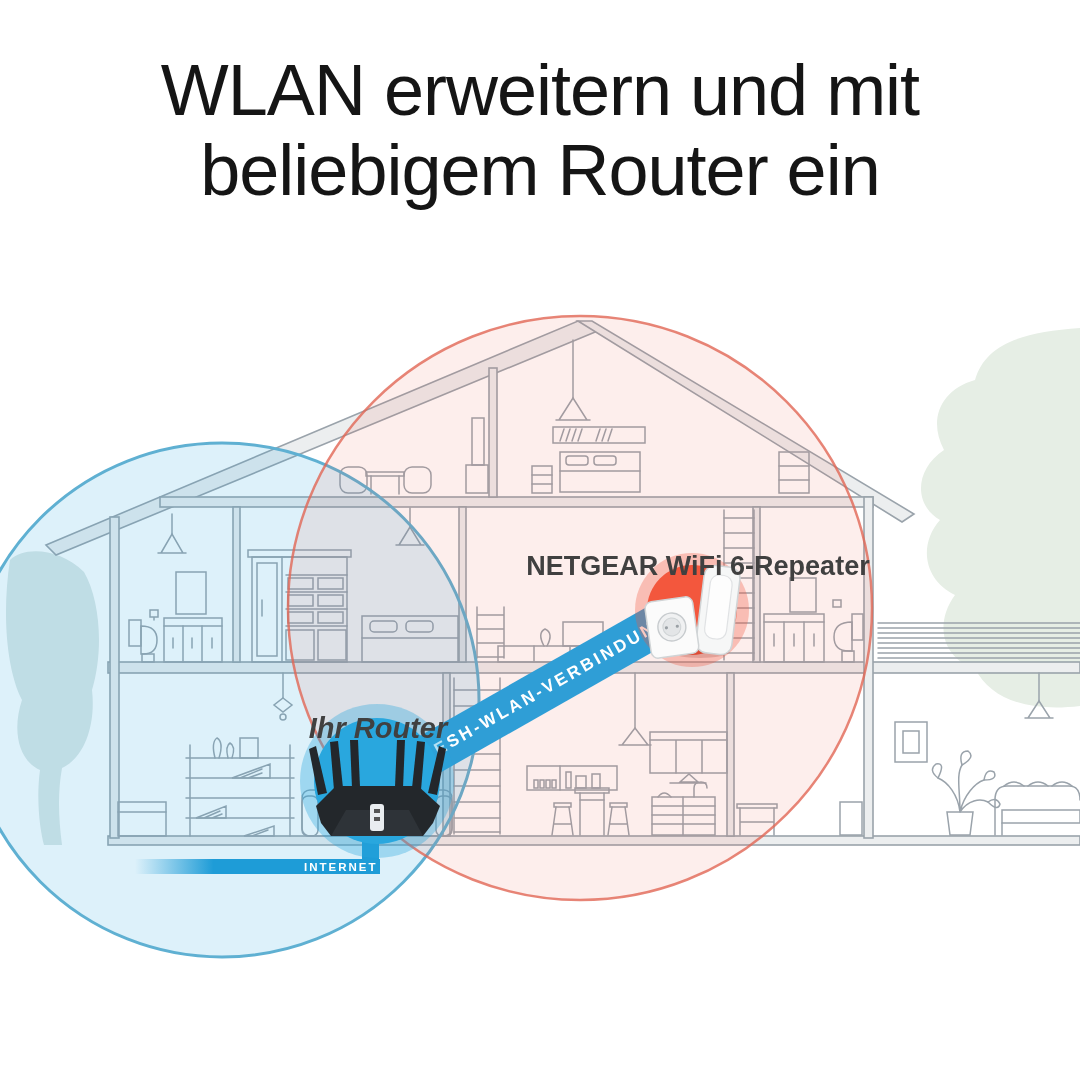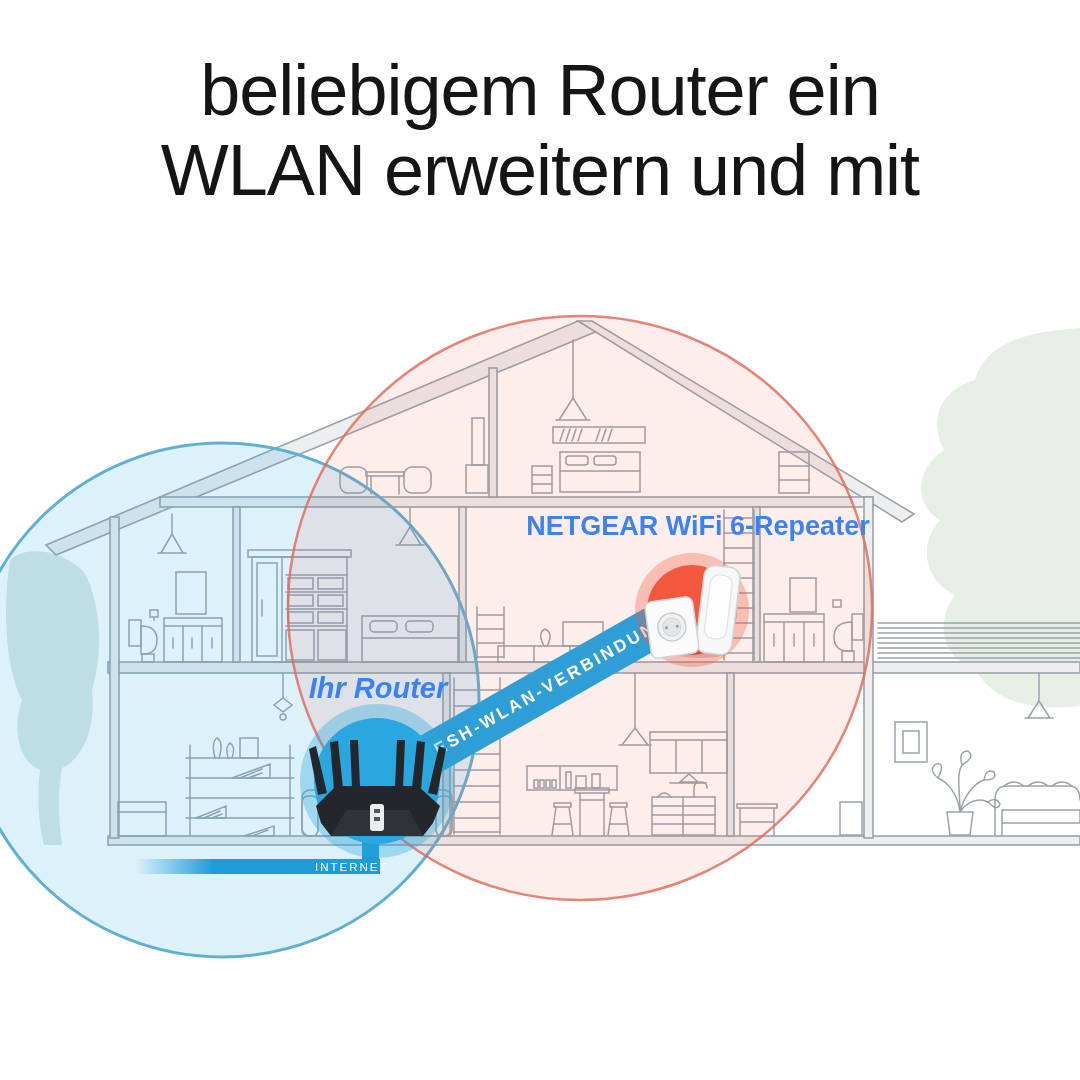--- a/index.html
+++ b/index.html
@@ -12,28 +12,29 @@
     text-align:center;color:#151515;font-weight:300;
     font-size:72px;line-height:80px;letter-spacing:-1px;
   }
   .ribbon{
     position:absolute;left:378px;top:668px;width:334px;height:42px;z-index:2;
     background:#2f9ed6;transform:rotate(-29.6deg);
     display:flex;align-items:center;justify-content:center;
     color:#ffffff;font-weight:700;font-size:17px;letter-spacing:3px;white-space:nowrap;
   }
   .device-label{
-    position:absolute;z-index:4;color:#3b82f6;font-weight:700;white-space:nowrap;
+    position:absolute;z-index:4;color:#404040;font-weight:700;white-space:nowrap;
     transform:translateX(-50%);
+    margin-top:40px;
   }
   .router-label{left:378px;top:672px;font-size:29px;font-style:italic;}
   .repeater-label{left:698px;top:511px;font-size:27px;}
   .internet-label{
-    position:absolute;left:315px;top:861px;z-index:4;color:#fff;
-    font-weight:400;font-size:11.5px;letter-spacing:2px;white-space:nowrap;
+    position:absolute;left:304px;top:861px;z-index:4;color:#fff;
+    font-weight:700;font-size:11.5px;letter-spacing:2px;white-space:nowrap;
   }
 </style>
 </head>
 <body>
 
 <div class="stage">
 
   <svg class="layer-base" width="1080" height="1080" viewBox="0 0 1080 1080">
 
     <g>
@@ -352,22 +353,22 @@
           <circle cx="672" cy="627" r="14" fill="#f0f1f2" stroke="#c7cbce" stroke-width="1.4"></circle>
           <circle cx="672" cy="627" r="9" fill="#e3e5e7" stroke="#cfd3d5" stroke-width="1"></circle>
           <circle cx="666.5" cy="627" r="1.6" fill="#9aa0a5"></circle>
           <circle cx="677.5" cy="627" r="1.6" fill="#9aa0a5"></circle>
         </g>
       </g>
     </g>
   </svg>
 
   <div class="title">
+    <div>WLAN erweitern und mit</div>
     <div>beliebigem Router ein</div>
-    <div>WLAN erweitern und mit</div>
   </div>
 
   <div class="device-label router-label">Ihr Router</div>
 
   <div class="device-label repeater-label">NETGEAR WiFi 6-Repeater</div>
 
   <div class="internet-label">INTERNET</div>
 
 </div>
 

